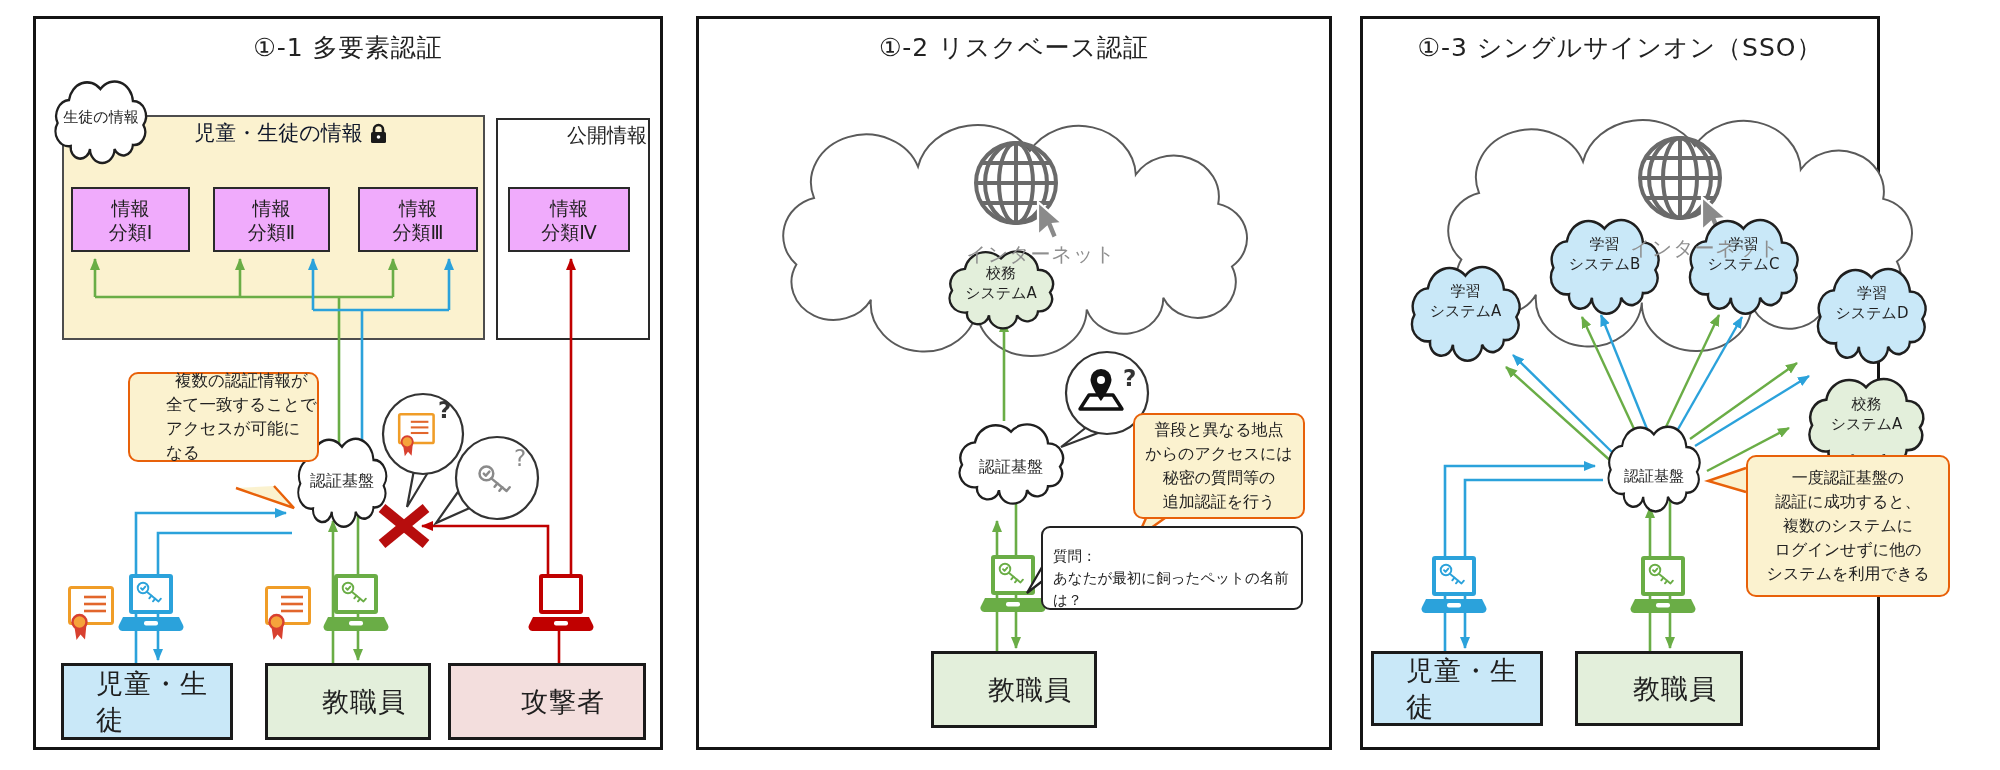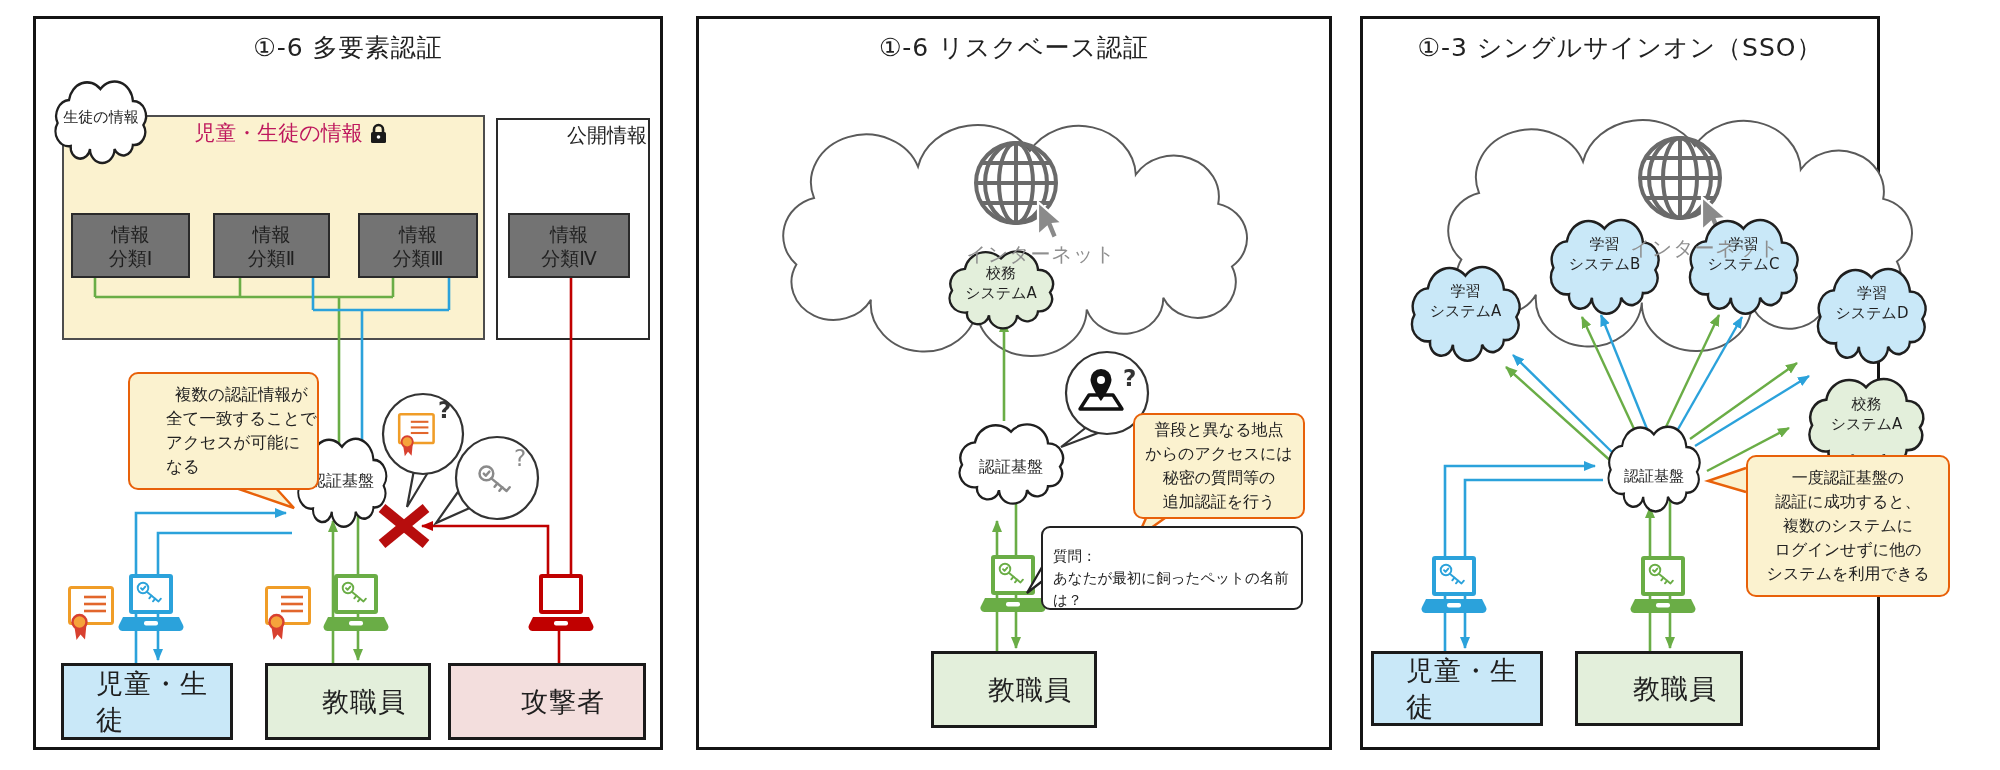--- a/index.html
+++ b/index.html
@@ -5,44 +5,44 @@
   html,body{margin:0;padding:0;background:#fff;}
   #canvas{position:relative;width:2000px;height:770px;background:#fff;overflow:hidden;
     font-family:"DejaVu Sans","Liberation Sans",sans-serif;color:#1f1f1f;}
   .panel{position:absolute;top:16px;height:734px;border:3px solid #141414;background:#fff;box-sizing:border-box;}
   .ctr{text-align:center;}
   .ptitle{position:absolute;top:12px;left:0;width:100%;text-align:center;font-size:25px;color:#222;letter-spacing:1px;}
   .psvg{position:absolute;left:0;top:0;}
   .bgbox{position:absolute;box-sizing:border-box;}
   .yellow{background:#fbf2cf;border:2px solid #4d4d4d;}
   .pubbox{background:#fff;border:2px solid #2a2a2a;}
-  .infobox{position:absolute;background:#737373;border:2px solid #2a2a2a;box-sizing:border-box;
-    display:flex;flex-direction:column;justify-content:center;align-items:center;font-size:19px;line-height:24px;margin-top:26px;}
+  .infobox{position:absolute;background:#f0abfc;border:2px solid #2a2a2a;box-sizing:border-box;
+    display:flex;flex-direction:column;justify-content:center;align-items:center;font-size:19px;line-height:24px;}
   .cloudlabel{position:absolute;text-align:center;line-height:20px;}
   .actor{position:absolute;border:3px solid #1a1a1a;box-sizing:border-box;display:flex;align-items:center;justify-content:center;
     font-size:27px;letter-spacing:1px;padding-left:32px;}
   .actor.blue{background:#c9e8f8;}
   .actor.green{background:#e3efdb;}
   .actor.pink{background:#f3dedd;}
   .callout{position:absolute;background:#fbf2cf;border:2.5px solid #e8610a;border-radius:10px;box-sizing:border-box;
     display:flex;flex-direction:column;justify-content:center;align-items:center;font-size:16px;line-height:24px;color:#222;}
   .speech{position:absolute;background:#fff;border:2.5px solid #222;border-radius:9px;box-sizing:border-box;
     padding:17px 10px;font-size:14.5px;line-height:22px;color:#222;}
   .qmark{position:absolute;font-size:23px;font-weight:bold;color:#333;}
   .qmark.gray{color:#8a8a8a;font-weight:normal;}
   .inet{position:absolute;text-align:right;font-size:20px;color:#8f8f8f;letter-spacing:1px;}
-  .biglabel{position:absolute;display:flex;align-items:center;justify-content:center;gap:6px;font-size:21px;color:#be185d;}
+  .biglabel{position:absolute;display:flex;align-items:center;justify-content:center;gap:6px;font-size:21px;color:#0f172a;}
 </style>
 </head>
 <body>
 
 <div id="canvas">
 
   <div class="panel" style="left:33px;width:630px;">
-    <div class="ptitle">①-6 多要素認証</div>
+    <div class="ptitle">①-1 多要素認証</div>
 
     <div class="bgbox yellow" style="left:26px;top:96px;width:423px;height:225px;"></div>
     <div class="bgbox pubbox" style="left:460px;top:99px;width:154px;height:222px;"></div>
 
     <svg class="psvg" width="630" height="734" viewBox="0 0 630 734">
       <defs>
         <marker id="ag" markerUnits="userSpaceOnUse" markerWidth="14" markerHeight="12" refX="11" refY="5" orient="auto">
             <path d="M0,0 L12,5 L0,10 Z" fill="#6aad46"></path>
           </marker>
         <marker id="ab" markerUnits="userSpaceOnUse" markerWidth="14" markerHeight="12" refX="11" refY="5" orient="auto">
@@ -195,36 +195,36 @@
       <div>情報</div>
       <div>分類Ⅲ</div>
     </div>
     <div class="infobox" style="left:472px;top:168px;width:122px;height:65px;">
       <div>情報</div>
       <div>分類Ⅳ</div>
     </div>
 
     <div class="cloudlabel" style="left:256px;top:452px;width:100px;font-size:16px;">認証基盤</div>
 
-    <div class="callout" style="left:92px;top:353px;width:191px;height:118px;font-size:16.5px;padding-left:36px;">
+    <div class="callout" style="left:92px;top:353px;width:191px;height:90px;font-size:16.5px;padding-left:36px;">
       <div>複数の認証情報が</div>
       <div>全て一致することで</div>
       <div>アクセスが可能になる</div>
     </div>
 
     <div class="qmark" style="left:402px;top:378px;">?</div>
     <div class="qmark gray" style="left:478px;top:426px;">?</div>
 
     <div class="actor blue" style="left:25px;top:644px;width:172px;height:77px;">児童・生徒</div>
     <div class="actor green" style="left:229px;top:644px;width:166px;height:77px;">教職員</div>
     <div class="actor pink" style="left:412px;top:644px;width:198px;height:77px;">攻撃者</div>
   </div>
 
   <div class="panel" style="left:696px;width:636px;">
-    <div class="ptitle">①-6 リスクベース認証</div>
+    <div class="ptitle">①-2 リスクベース認証</div>
 
     <svg class="psvg" width="636" height="734" viewBox="0 0 636 734">
 
       <path d="M110,196 A40,36 0 0 1 34,160 A42,40 0 0 1 52,92 A55,48 0 0 1 158,60 A62,54 0 0 1 272,44 A58,52 0 0 1 380,68 A46,42 0 0 1 464,98 A38,36 0 0 1 478,162 A34,32 0 0 1 408,194 A40,36 0 0 1 330,206 A46,40 0 0 1 218,204 A42,38 0 0 1 110,196 Z" transform="translate(64,89) scale(0.981,0.978)" fill="#fff" stroke="#5a5a5a" stroke-width="2"></path>
 
       <g transform="translate(317,164)">
         <g stroke="#6a6a6a" stroke-width="4" fill="none">
           <circle cx="0" cy="0" r="40"></circle>
           <ellipse cx="0" cy="0" rx="17" ry="40"></ellipse>
           <ellipse cx="0" cy="0" rx="31" ry="40"></ellipse>

